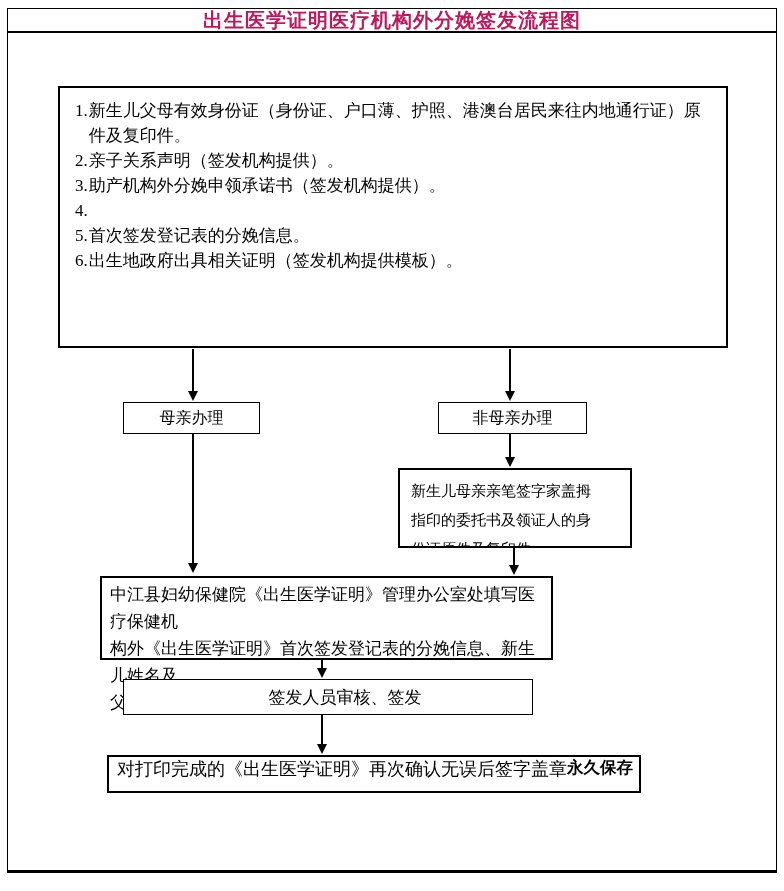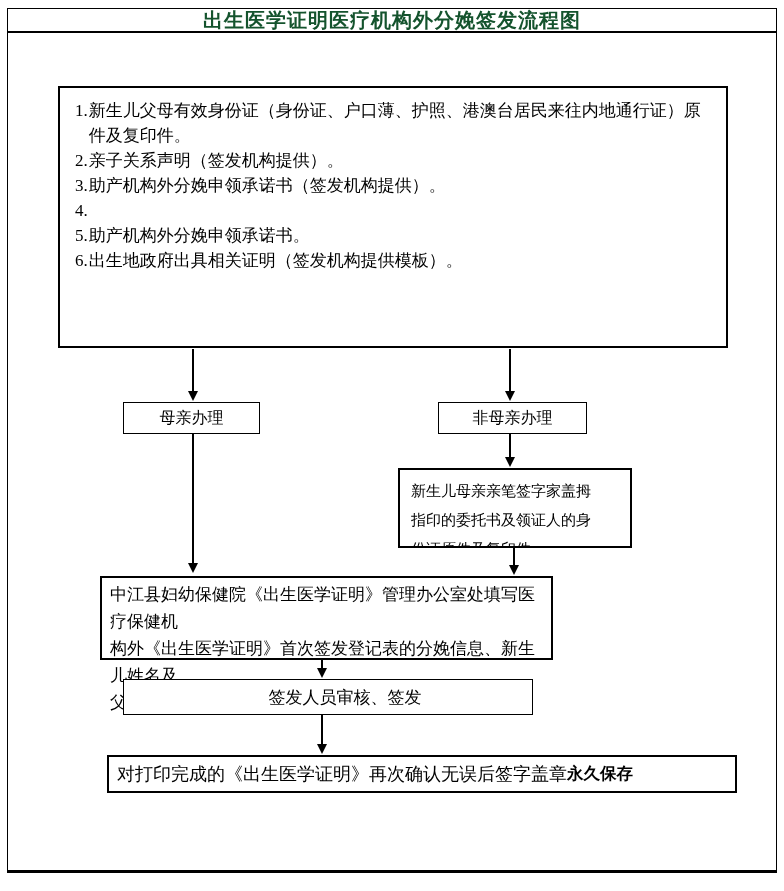--- a/index.html
+++ b/index.html
@@ -9,21 +9,21 @@
     overflow:hidden;
   }
   .frame{
     position:absolute;left:7px;top:8px;width:770px;height:865px;
     border:1px solid #000;border-bottom-width:3px;box-sizing:border-box;
   }
   .title-row{
     position:absolute;left:8px;top:9px;width:768px;height:22px;
     border-bottom:2px solid #000;
     display:flex;align-items:center;justify-content:center;
-    font-size:20px;font-weight:bold;color:#14532d;letter-spacing:1px;
+    font-size:20px;font-weight:bold;color:#be185d;letter-spacing:1px;
   }
   .box{position:absolute;box-sizing:border-box;border:1px solid #000;background:#fff;}
   .b2{border-width:2px;}
   .req-box{
     left:58px;top:86px;width:670px;height:262px;
     padding:10px 16px 0 15px;font-size:17px;line-height:25px;
   }
   .item{display:flex;}
   .item .num{flex:none;margin-right:1px;}
   .item .txt{white-space:pre-line;}
@@ -41,22 +41,22 @@
   .registration{
     left:100px;top:576px;width:453px;height:84px;
     padding:3px 6px 0 8px;font-size:17px;line-height:27px;white-space:pre-line;
   }
   .review{
     left:123px;top:679px;width:410px;height:36px;
     display:flex;align-items:center;justify-content:center;
     font-size:17px;text-indent:34px;
   }
   .final{
-    left:107px;top:755px;width:630px;height:38px;
-    display:flex;align-items:center;padding-left:8px;
+    left:107px;top:755px;width:534px;height:38px;
+    display:flex;padding-left:8px;
   }
   .final .main{font-size:18px;}
   .final .suffix{font-family:"Liberation Sans","DejaVu Sans",sans-serif;font-size:16.5px;font-weight:bold;}
   .arr{
     position:absolute;width:10px;margin-left:-5px;
     display:flex;flex-direction:column;align-items:center;
   }
   .arr .line{flex:1;width:2px;background:#000;}
   .arr .head{
     width:0;height:0;flex:none;
@@ -85,21 +85,21 @@
     </div>
     <div class="item">
       <span class="num">3.</span>
       <span class="txt">助产机构外分娩申领承诺书（签发机构提供）。</span>
     </div>
     <div class="item">
       <span class="num">4.</span>
     </div>
     <div class="item">
       <span class="num">5.</span>
-      <span class="txt">助产机构外分娩申领承诺书。</span>
+      <span class="txt">首次签发登记表的分娩信息。</span>
     </div>
     <div class="item">
       <span class="num">6.</span>
       <span class="txt">出生地政府出具相关证明（签发机构提供模板）。</span>
     </div>
   </div>
 
   <div class="box branch mother">
     <span>母亲办理</span>
   </div>

